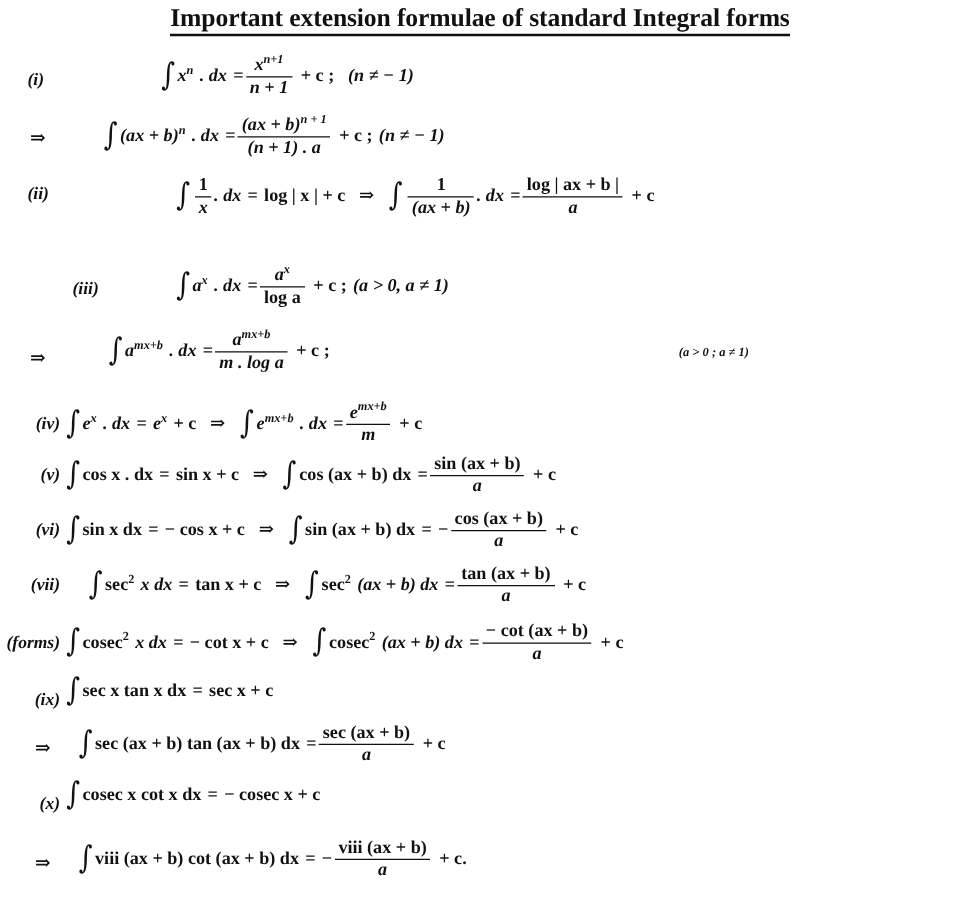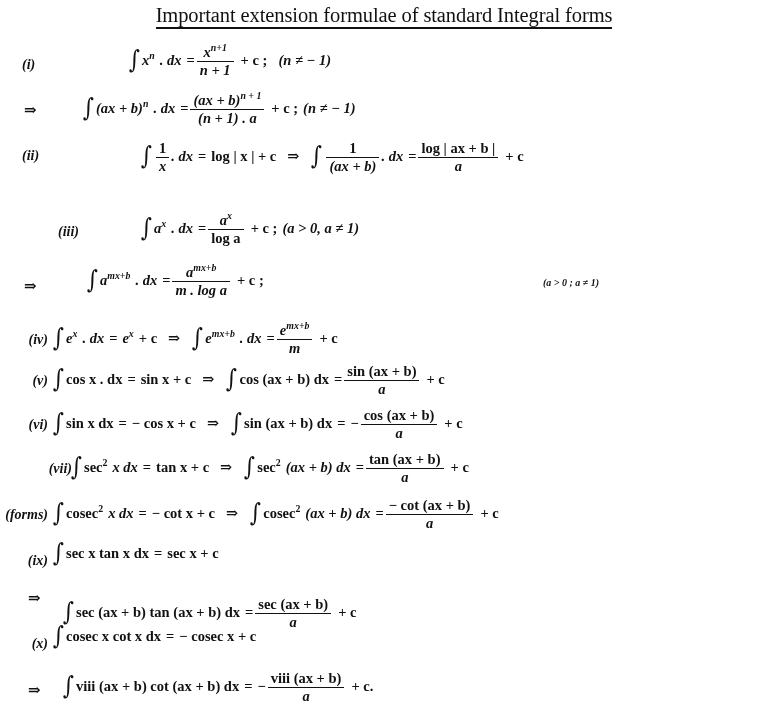--- a/index.html
+++ b/index.html
@@ -17,21 +17,21 @@
     -webkit-font-smoothing: antialiased;
   }
 
   
   .title {
     position: absolute;
     left: 0; top: 4px;
     width: 768px;
     text-align: center;
     font-size: 20.5px;
-    font-weight: normal;
+    font-weight: bold;
     letter-spacing: -0.1px;
   }
   .title span.u {
     border-bottom: 2px solid #111;
     padding-bottom: 1px;
   }
 
   
   .row {
     position: absolute;
@@ -146,37 +146,37 @@
 <div class="lbl r" style="left:0px; width:48px; top:373px;">(v)</div>
 <div class="row" style="left:52px; top:363px;">
   <span class="intg">∫</span><span class="rm">cos x . dx</span><span class="sp"></span><span>=</span><span class="sp"></span><span class="rm">sin x + c</span><span class="sp2"></span><span>⇒</span><span class="sp2"></span><span class="intg">∫</span><span class="rm">cos (ax + b) dx</span><span class="sp"></span><span>=</span><span class="frac"><span class="num rm">sin (ax + b)</span><span class="den it">a</span></span><span class="sp"></span><span>+ c</span>
 </div>
 
 <div class="lbl r" style="left:0px; width:48px; top:417px;">(vi)</div>
 <div class="row" style="left:52px; top:407px;">
   <span class="intg">∫</span><span class="rm">sin x dx</span><span class="sp"></span><span>=</span><span class="sp"></span><span class="rm">− cos x + c</span><span class="sp2"></span><span>⇒</span><span class="sp2"></span><span class="intg">∫</span><span class="rm">sin (ax + b) dx</span><span class="sp"></span><span>=</span><span class="sp"></span><span>−</span><span class="frac"><span class="num rm">cos (ax + b)</span><span class="den it">a</span></span><span class="sp"></span><span>+ c</span>
 </div>
 
-<div class="lbl r" style="left:0px; width:48px; top:461px;padding-left:24px;">(vii)</div>
+<div class="lbl r" style="left:0px; width:48px; top:461px;">(vii)</div>
 <div class="row" style="left:52px; top:451px;margin-left:18px;">
   <span class="intg">∫</span><span class="rm">sec</span><span class="up rm">2</span><span class="sp"></span><span class="it">x dx</span><span class="sp"></span><span>=</span><span class="sp"></span><span class="rm">tan x + c</span><span class="sp2"></span><span>⇒</span><span class="sp2"></span><span class="intg">∫</span><span class="rm">sec</span><span class="up rm">2</span><span class="sp"></span><span class="it">(ax + b) dx</span><span class="sp"></span><span>=</span><span class="frac"><span class="num rm">tan (ax + b)</span><span class="den it">a</span></span><span class="sp"></span><span>+ c</span>
 </div>
 
 <div class="lbl r" style="left:0px; width:48px; top:507px;">(forms)</div>
 <div class="row" style="left:52px; top:497px;">
   <span class="intg">∫</span><span class="rm">cosec</span><span class="up rm">2</span><span class="sp"></span><span class="it">x dx</span><span class="sp"></span><span>=</span><span class="sp"></span><span class="rm">− cot x + c</span><span class="sp2"></span><span>⇒</span><span class="sp2"></span><span class="intg">∫</span><span class="rm">cosec</span><span class="up rm">2</span><span class="sp"></span><span class="it">(ax + b) dx</span><span class="sp"></span><span>=</span><span class="frac"><span class="num rm">− cot (ax + b)</span><span class="den it">a</span></span><span class="sp"></span><span>+ c</span>
 </div>
 
 <div class="lbl r" style="left:0px; width:48px; top:553px;">(ix)</div>
 <div class="row" style="left:52px; top:545px;">
   <span class="intg">∫</span><span class="rm">sec x tan x dx</span><span class="sp"></span><span>=</span><span class="sp"></span><span class="rm">sec x + c</span>
 </div>
 
 <div class="arrow" style="left:28px; top:589px;">⇒</div>
-<div class="row" style="left:62px; top:596px;">
+<div class="row" style="left:62px; top:578px;">
   <span class="intg">∫</span><span class="rm">sec (ax + b) tan (ax + b) dx</span><span class="sp"></span><span>=</span><span class="frac"><span class="num rm">sec (ax + b)</span><span class="den it">a</span></span><span class="sp"></span><span>+ c</span>
 </div>
 
 <div class="lbl r" style="left:0px; width:48px; top:636px;">(x)</div>
 <div class="row" style="left:52px; top:628px;">
   <span class="intg">∫</span><span class="rm">cosec x cot x dx</span><span class="sp"></span><span>=</span><span class="sp"></span><span class="rm">− cosec x + c</span>
 </div>
 
 <div class="arrow" style="left:28px; top:681px;">⇒</div>
 <div class="row" style="left:62px; top:670px;">

